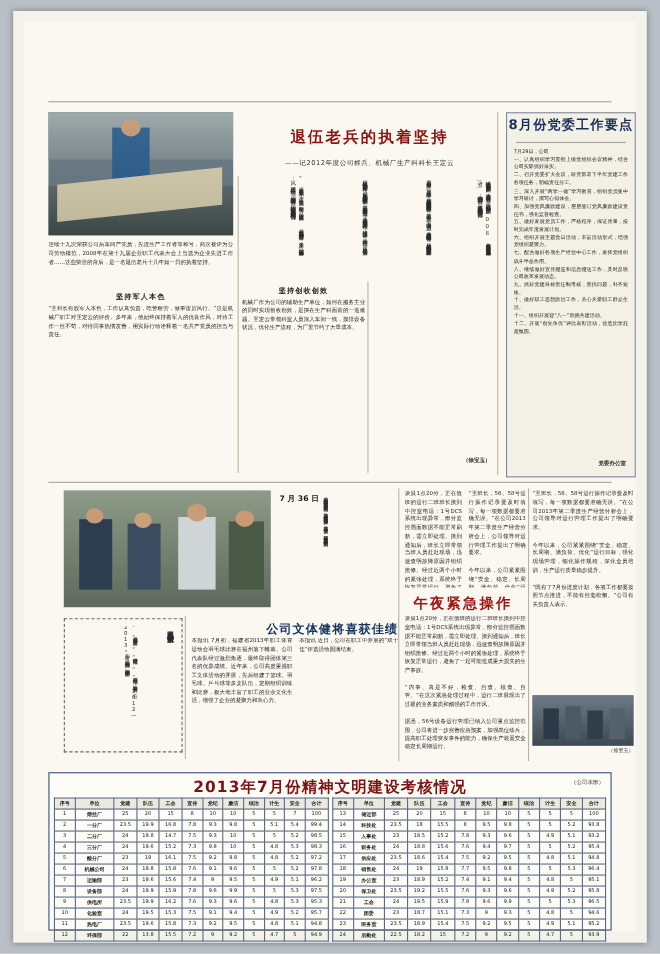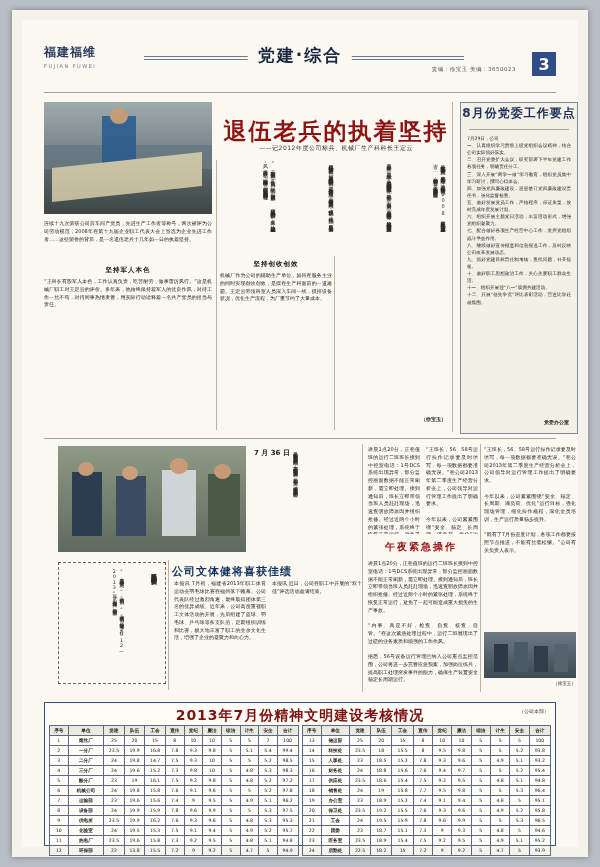--- a/index.html
+++ b/index.html
@@ -40,57 +40,46 @@
     white-space:pre-wrap;overflow:hidden;
   }
   .htext{font-size:5px;line-height:1.55;color:#242424;text-align:justify;white-space:pre-wrap;}
   .col-rule{position:absolute;width:0;border-left:1px solid #b9b3a4;}
   .hr{position:absolute;height:0;border-top:1px solid #a9a296;}
   
   .photo{position:absolute;background:#6a7c86;overflow:hidden;}
   .photo .sky{position:absolute;left:0;top:0;right:0;height:38%;background:linear-gradient(#9aa6a8,#7f8c90);}
   .photo .flr{position:absolute;left:0;bottom:0;right:0;height:40%;background:linear-gradient(#5d6a6e,#44504f);}
   .lead-title{
-    position:absolute;font-size:23px;font-weight:bold;color:#8d1313;letter-spacing:2px;
+    position:absolute;font-size:14px;font-weight:bold;color:#8d1313;letter-spacing:2px;
   }
   .lead-sub{position:absolute;font-size:6px;color:#333;letter-spacing:.5px;}
   .sec-h{font-size:6.5px;font-weight:bold;color:#1c1c1c;letter-spacing:1px;text-align:center;}
   
   .box{position:absolute;border:1px solid #7e8aa0;background:#f3f1e6;}
   .box-title{font-size:12px;font-weight:bold;color:#1b2f5c;text-align:center;letter-spacing:1px;}
   
-  .red-title{font-size:10px;font-weight:bold;color:#9b1616;letter-spacing:2px;}
+  .red-title{font-size:13px;font-weight:bold;color:#9b1616;letter-spacing:2px;}
   .blk-title{font-size:11px;font-weight:bold;color:#14335f;letter-spacing:1px;}
   .box-dashed{position:absolute;border:1px dashed #6d6a60;}
   
   .tbl-wrap{position:absolute;border:1px solid #34507e;background:#fdfcf6;}
   .tbl-title{font-size:14px;font-weight:bold;color:#7e1111;text-align:center;letter-spacing:1px;}
   table.stat{border-collapse:collapse;font-size:4.6px;width:100%;}
   table.stat th,table.stat td{border:.5px solid #5b6b85;text-align:center;padding:0;height:9px;color:#1c1c1c;}
   table.stat th{background:#eceadf;font-weight:bold;}
   table.stat td.nm{font-weight:bold;}
   .stamp{position:absolute;font-size:5px;color:#333;}
 </style>
 </head>
 <body>
 
 <div class="page">
   <div class="paper">
 
-    <div class="masthead">
-      <div class="mh-logo">
-        <div class="cn">福建福维</div>
-        <div class="en">FUJIAN FUWEI</div>
-      </div>
-      <div class="mh-rule"></div>
-      <div class="mh-rule2"></div>
-      <div class="mh-title">党建·综合</div>
-      <div class="mh-meta">责编：徐宝玉   美编：3650023</div>
-      <div class="mh-page">3</div>
-    </div>
 
     <div class="hr" style="left:22px;right:22px;top:72px;"></div>
 
     <div class="photo" style="left:22px;top:82px;width:168px;height:112px;">
       <div class="sky"></div>
       <div class="flr"></div>
       <div style="position:absolute;left:58px;top:14px;width:34px;height:54px;background:#2d5f8f;"></div>
       <div style="position:absolute;left:66px;top:6px;width:18px;height:16px;border-radius:50%;background:#c49a76;"></div>
       <div style="position:absolute;left:8px;top:58px;width:150px;height:34px;background:#d8cfae;transform:skewY(-6deg);"></div>
       <div style="position:absolute;left:0;top:0;width:168px;height:112px;background:linear-gradient(rgba(255,255,255,.05),rgba(0,0,0,.12));"></div>
@@ -151,21 +140,21 @@
       <div style="position:absolute;left:64px;top:20px;width:16px;height:14px;border-radius:50%;background:#caa07c;"></div>
       <div style="position:absolute;left:104px;top:24px;width:34px;height:66px;background:#cfd4d6;"></div>
       <div style="position:absolute;left:112px;top:12px;width:18px;height:16px;border-radius:50%;background:#c99b76;"></div>
       <div style="position:absolute;left:150px;top:28px;width:32px;height:62px;background:#4a5a47;"></div>
       <div style="position:absolute;left:156px;top:18px;width:17px;height:15px;border-radius:50%;background:#c79a74;"></div>
     </div>
 
     <div class="vtext" style="position:absolute;left:230px;top:428px;width:46px;height:102px;font-size:4.6px;">公司工会组织职工代表到机械厂生产一线开展慰问活动，为坚守岗位的一线职工送去清凉和关怀，并与职工亲切交谈，详细了解生产情况和工作生活中的困难。</div>
     <div style="position:absolute;left:232px;top:428px;font-size:7px;font-weight:bold;color:#1a1a1a;">7 月 36 日</div>
 
-    <div style="position:absolute;left:150px;top:544px;width:190px;text-align:left;" class="blk-title">公司文体健将喜获佳绩</div>
+    <div style="position:absolute;left:150px;top:544px;width:190px;text-align:right;" class="blk-title">公司文体健将喜获佳绩</div>
     <div class="htext" style="position:absolute;left:152px;top:560px;width:92px;height:100px;overflow:hidden;">本报讯 7月初，福建省2013年职工体育运动会羽毛球比赛在福州落下帷幕。公司代表队经过激烈角逐，最终取得团体第三名的优异成绩。近年来，公司高度重视职工文体活动的开展，先后组建了篮球、羽毛球、乒乓球等多支队伍，定期组织训练和比赛，极大地丰富了职工的业余文化生活，增强了企业的凝聚力和向心力。</div>
     <div class="htext" style="position:absolute;left:250px;top:560px;width:90px;height:100px;overflow:hidden;">本报讯 近日，公司在职工中开展的“双十佳”评选活动圆满结束。</div>
 
     <div class="box-dashed" style="left:36px;top:542px;width:106px;height:120px;">
       <div class="vtext" style="position:absolute;left:6px;top:6px;width:60px;height:106px;font-size:4.8px;">“义乌市五好文明家庭”、“市劳动模范”、“省劳动模范”等荣誉称号，在2012—2013年度“爱岗敬业标兵”评选中名列前茅。</div>
       <div class="vtext" style="position:absolute;right:6px;top:6px;width:32px;height:106px;font-size:6px;font-weight:bold;">公司五名员工荣获永安市</div>
     </div>
 
     <div class="red-title" style="position:absolute;left:344px;top:520px;width:110px;text-align:center;">午夜紧急操作</div>
     <div class="htext" style="position:absolute;left:346px;top:426px;width:52px;height:88px;overflow:hidden;">凌晨1点20分，正在值班的运行二班班长接到中控室电话：1号DCS系统出现异常，部分监控画面数据不能正常刷新，需立即处理。接到通知后，班长立即带领当班人员赶赴现场，迅速查明故障原因并组织抢修。经过近两个小时的紧张处理，系统终于恢复正常运行，避免了一起可能造成重大损失的生产事故。

